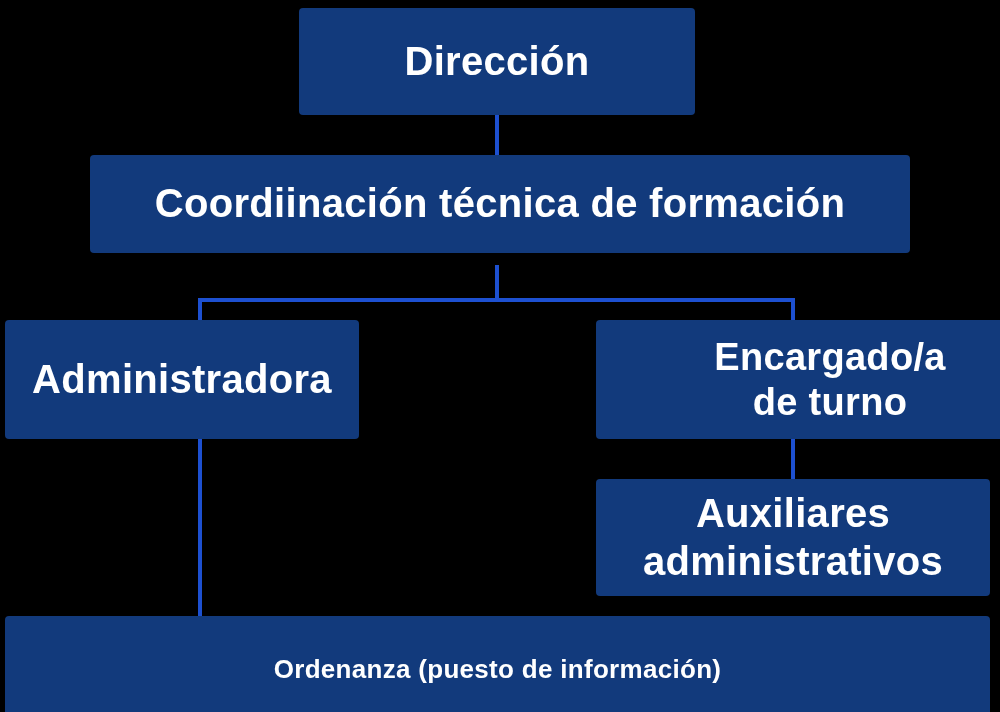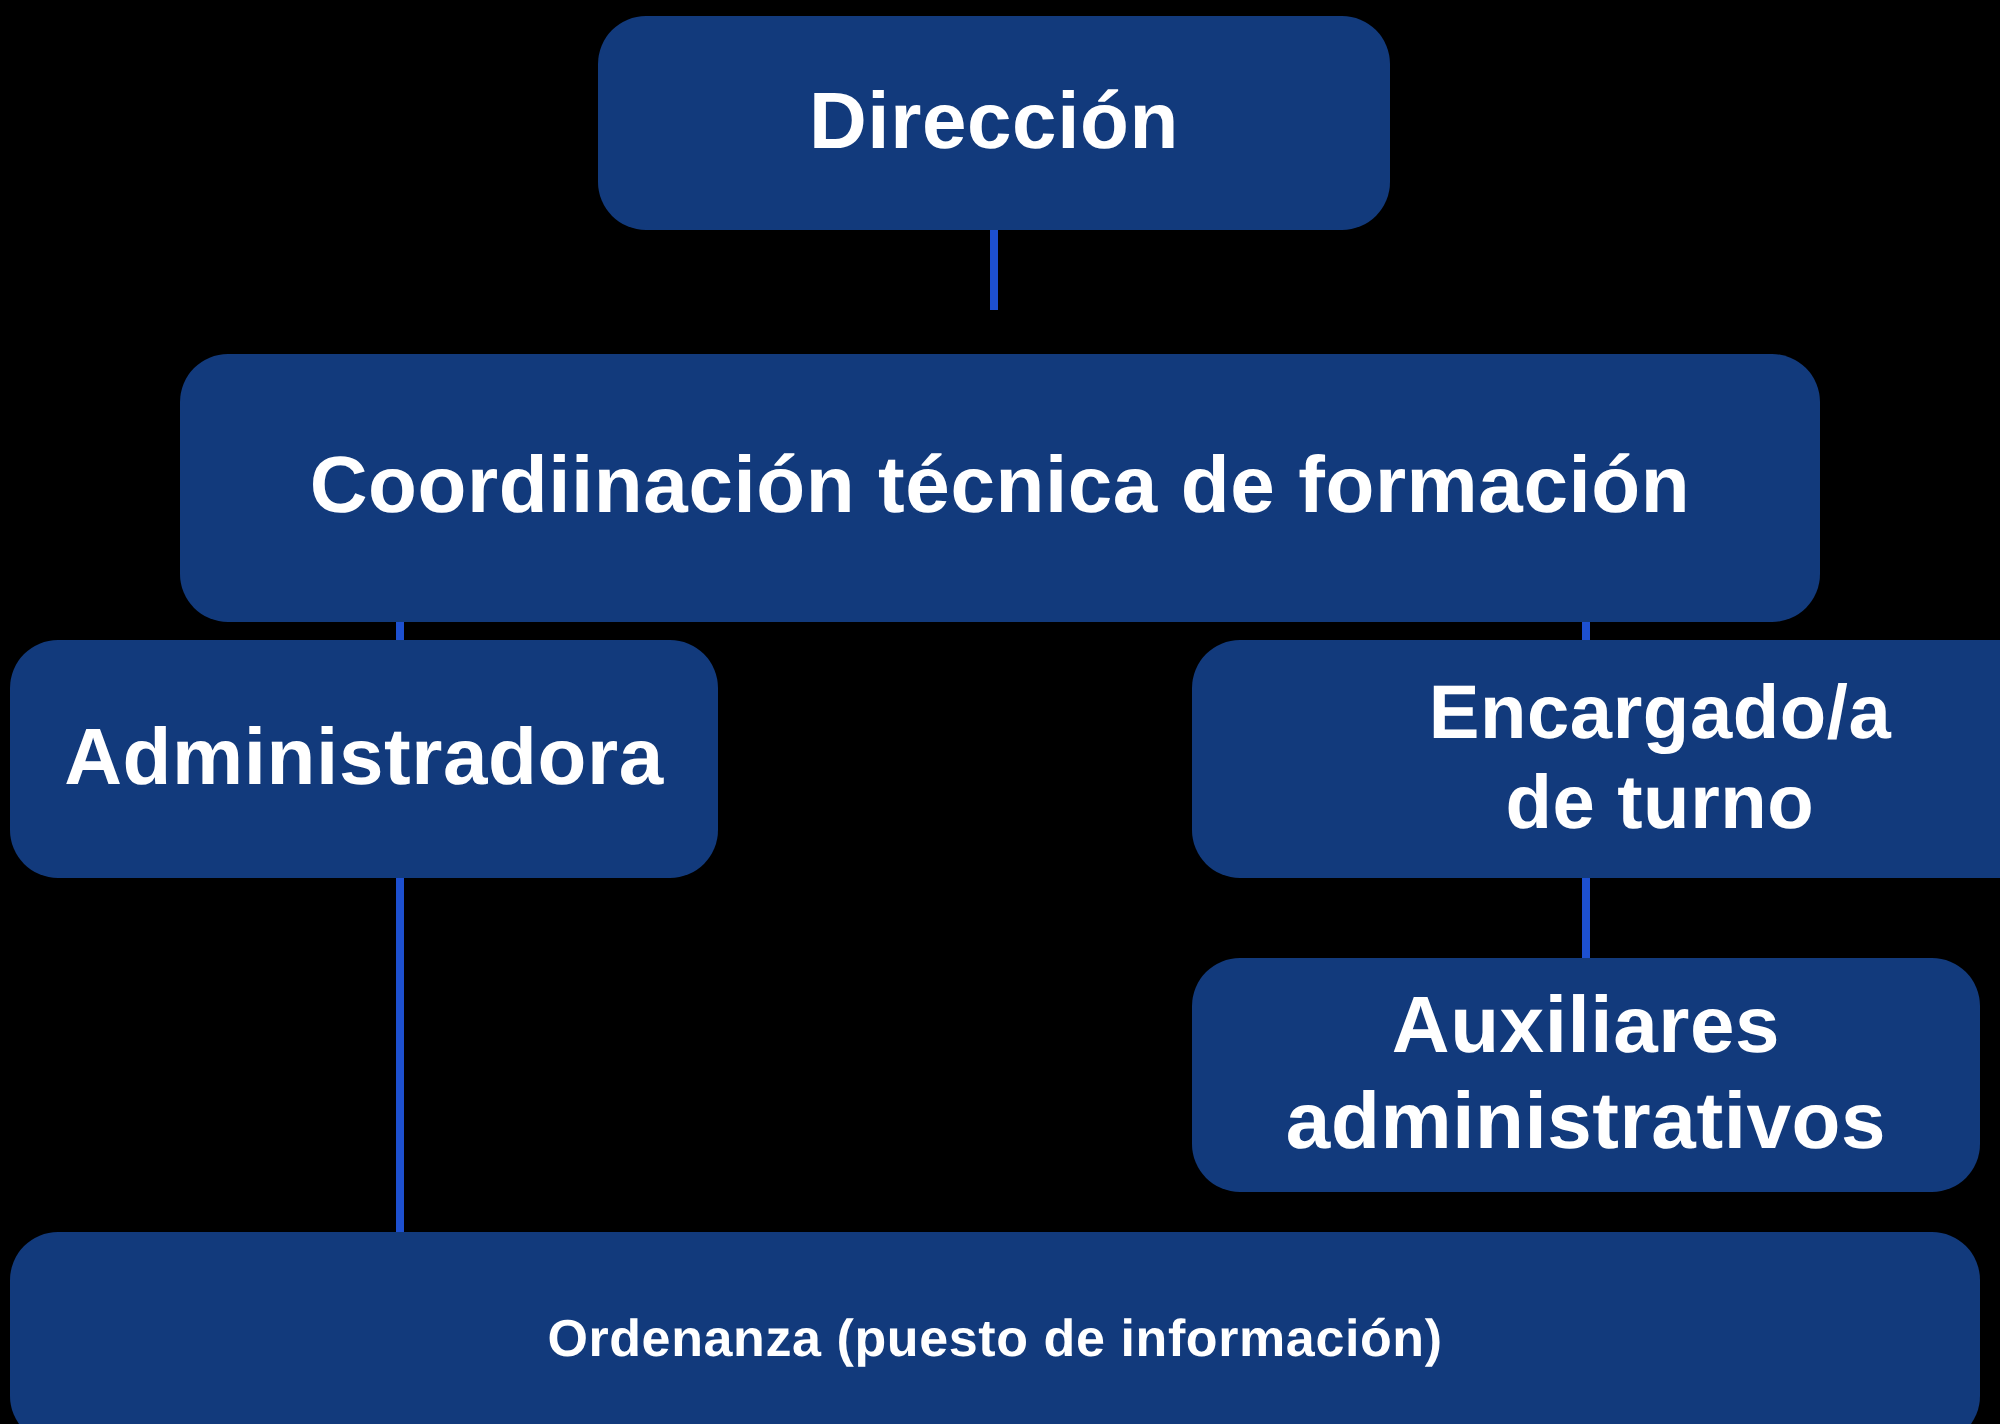--- a/index.html
+++ b/index.html
@@ -18,41 +18,41 @@
   .canvas {
     position: relative;
     width: 1000px;
     height: 712px;
     background: var(--bg-color);
     overflow: hidden;
   }
   .node {
     position: absolute;
     background: var(--node-color);
-    border-radius: 24px;
+    border-radius: 4px;
     color: var(--text-color);
     display: flex;
     align-items: center;
     justify-content: center;
     text-align: center;
     font-weight: 700;
     padding: 4px 12px;
   }
   .label {
     white-space: pre-line;
     line-height: 1.18;
     letter-spacing: 0.3px;
   }
   .edge {
     position: absolute;
     background: var(--connector-color);
   }
   
   .n-direccion      { left: 299px; top: 8px;   width: 396px; height: 107px; font-size: 40px; }
-  .n-coordinacion   { left: 90px;  top: 155px; width: 820px; height: 134px; font-size: 40px; margin-top: 22px; }
+  .n-coordinacion   { left: 90px;  top: 155px; width: 820px; height: 98px; font-size: 40px; }
   .n-administradora { left: 5px;   top: 320px; width: 354px; height: 119px; font-size: 40px; }
   .n-encargado      { left: 596px; top: 320px; width: 468px; height: 119px; font-size: 38px; }
   .n-auxiliares     { left: 596px; top: 479px; width: 394px; height: 117px; font-size: 40px; }
   .n-ordenanza      { left: 5px;   top: 616px; width: 985px; height: 106px;  font-size: 26px; text-align: right; }
   
   .e-dir-coord      { left: 495px; top: 115px; width: 4px;   height: 40px; }
   .e-coord-stub     { left: 495px; top: 265px; width: 4px;   height: 35px; }
   .e-branch-h       { left: 198px; top: 298px; width: 597px; height: 4px;  }
   .e-drop-left      { left: 198px; top: 300px; width: 4px;   height: 20px; }
   .e-drop-right     { left: 791px; top: 300px; width: 4px;   height: 20px; }

